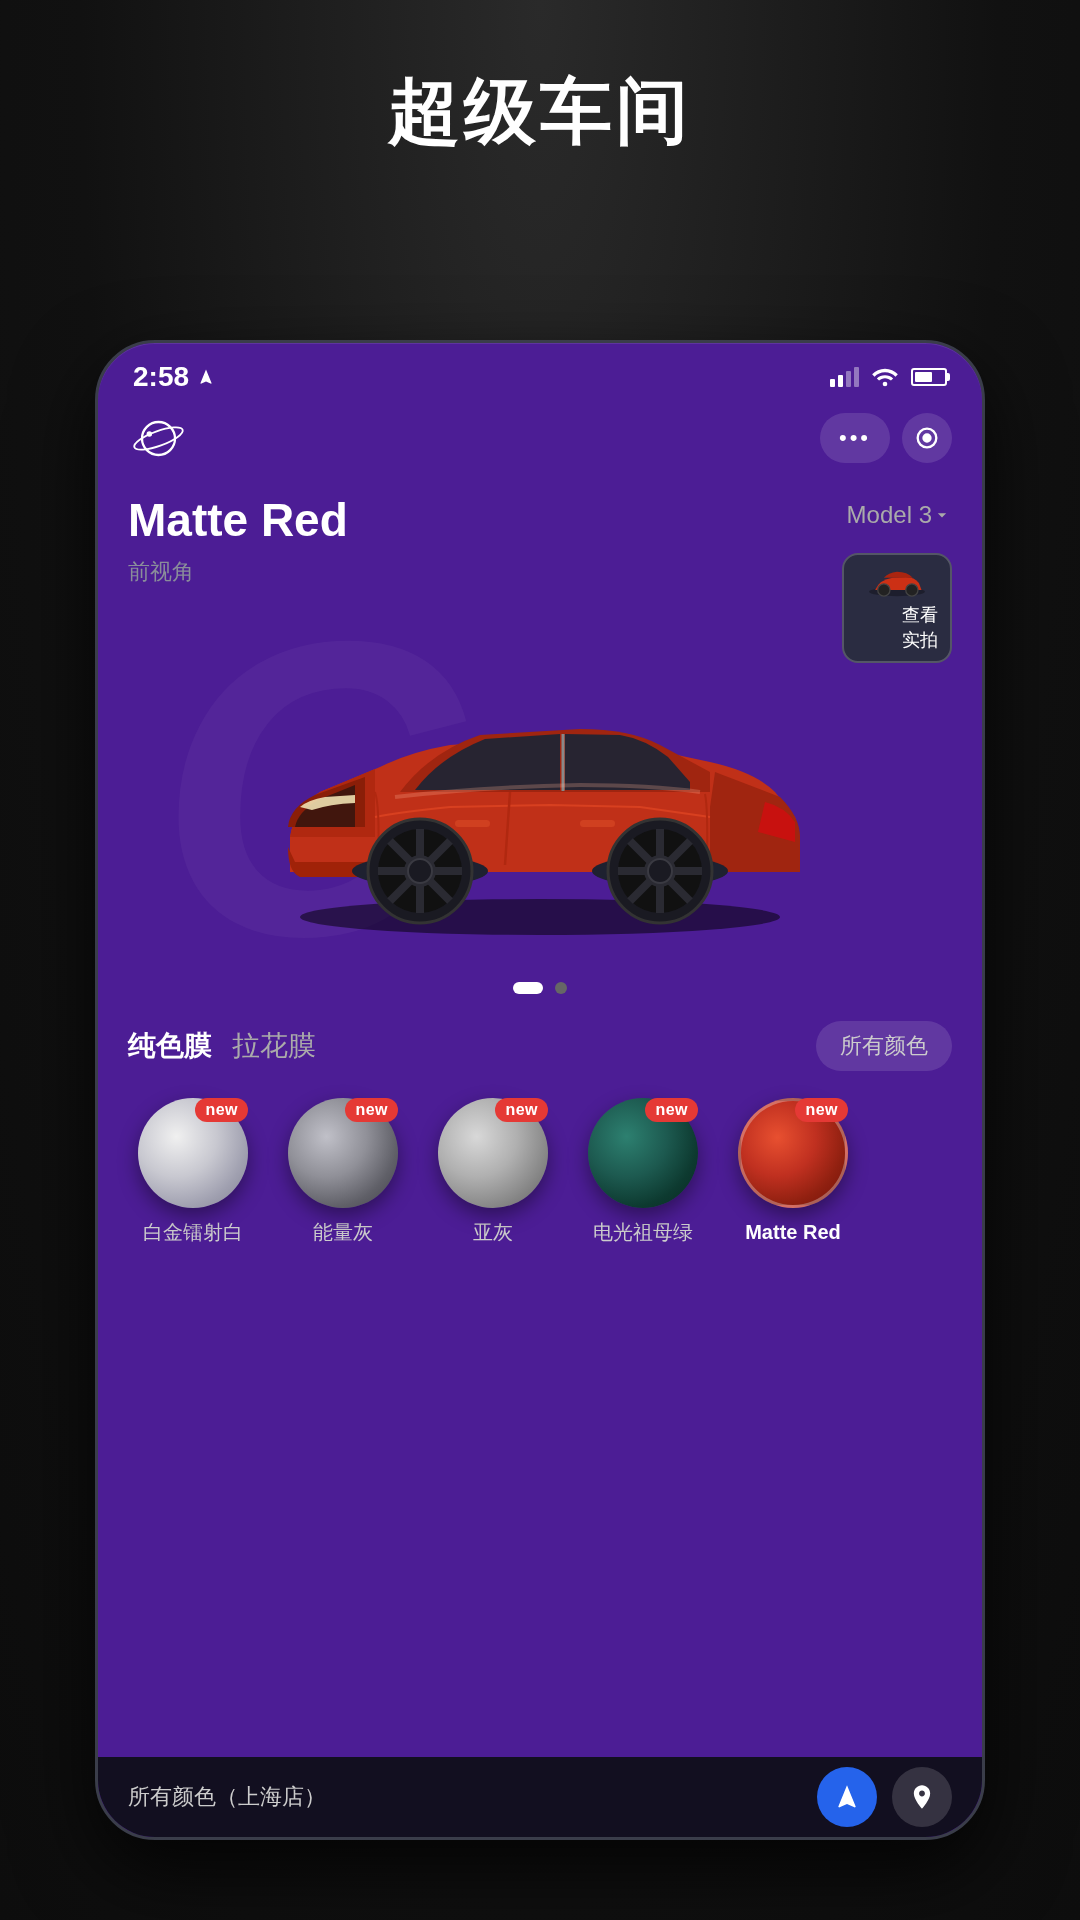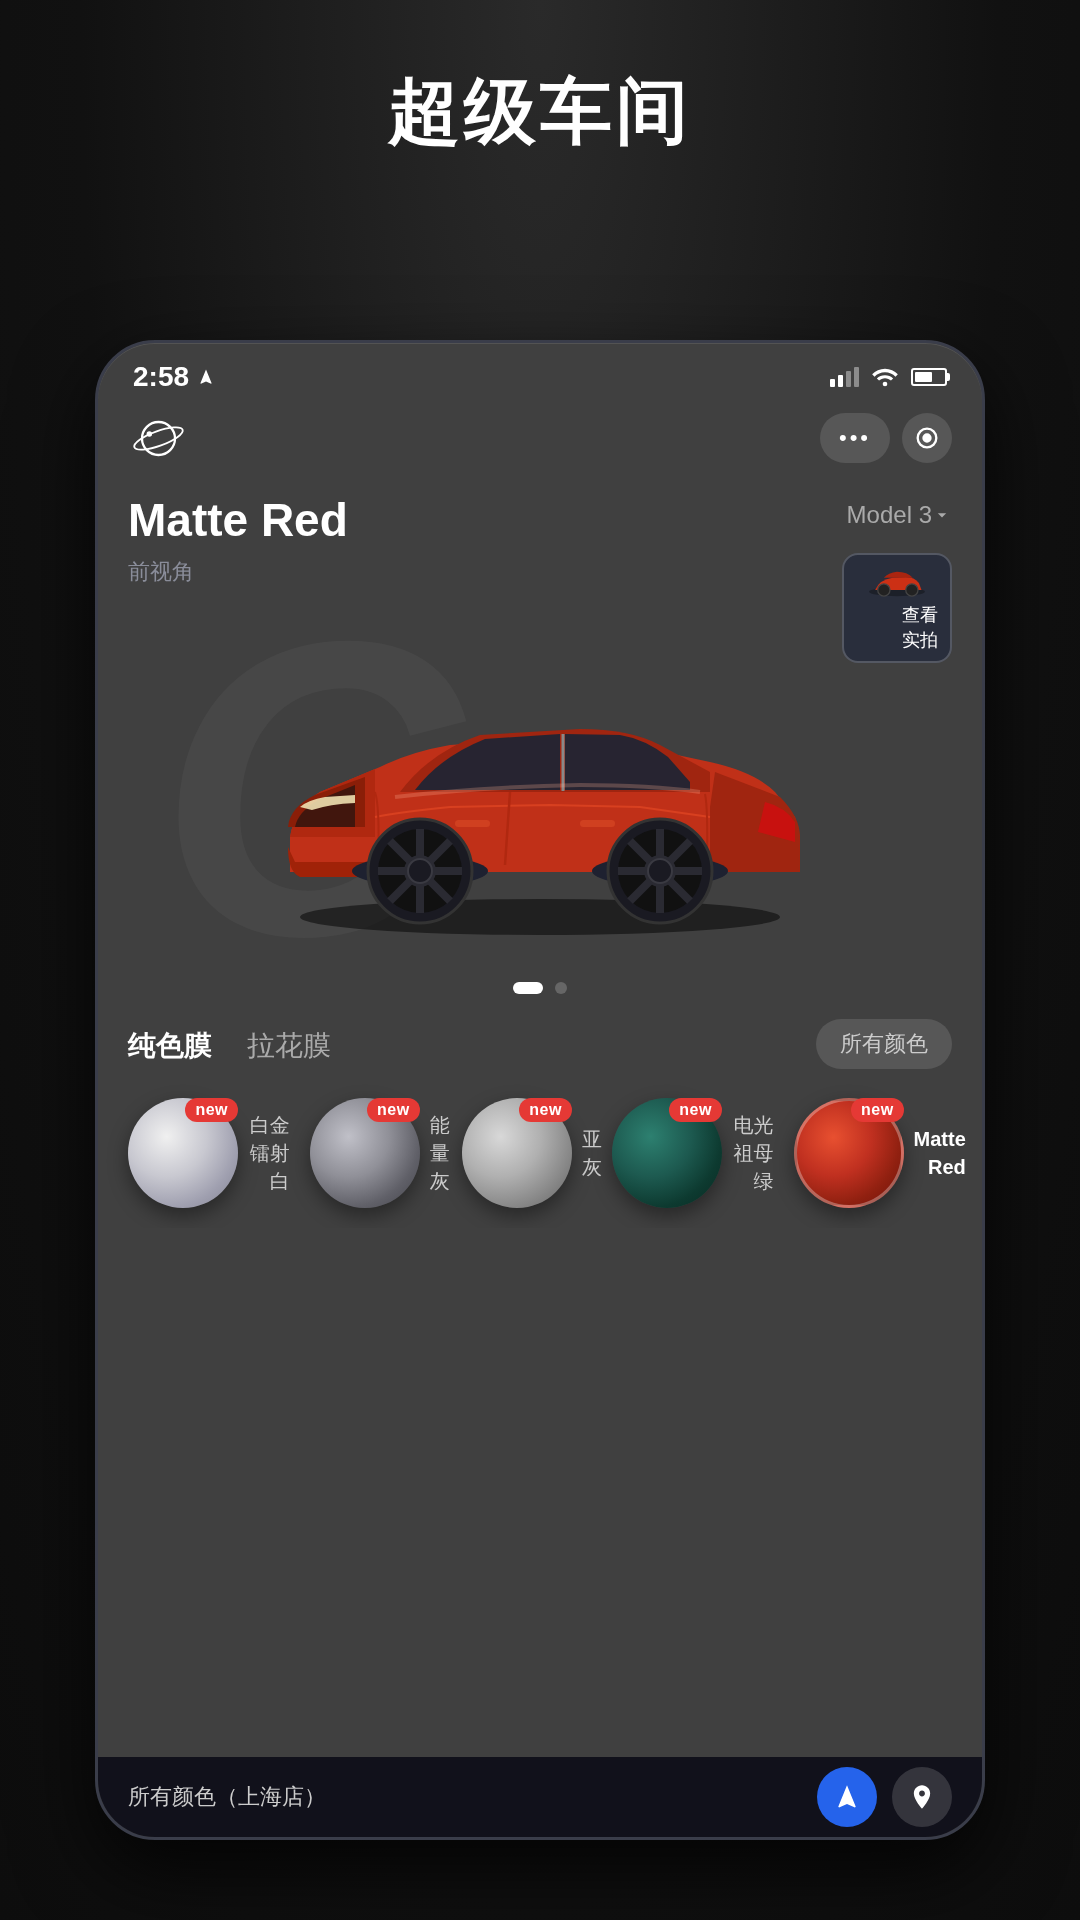--- a/index.html
+++ b/index.html
@@ -45,21 +45,21 @@
       letter-spacing: 2px;
     }
 
     
     .phone-mockup {
       position: absolute;
       top: 340px;
       left: 95px;
       right: 95px;
       bottom: 80px;
-      background: #404040;
+      background: #4c1d95;
       border-radius: 60px;
       border: 3px solid #3a3d4a;
       overflow: hidden;
       box-shadow: 0 30px 80px rgba(0,0,0,0.8), inset 0 1px 0 rgba(255,255,255,0.1);
     }
 
     
     .status-bar {
       display: flex;
       justify-content: space-between;
@@ -277,23 +277,23 @@
 
     .dot.active {
       background: #ffffff;
       width: 30px;
       border-radius: 6px;
     }
 
     
     .film-tabs {
       display: flex;
-      align-items: flex-start;
+      align-items: center;
       padding: 10px 30px;
-      gap: 15px;
+      gap: 0;
     }
 
     .film-tab {
       font-size: 28px;
       color: #aaaaaa;
       padding: 8px 20px 8px 0;
       cursor: pointer;
     }
 
     .film-tab.active {
@@ -314,20 +314,21 @@
     
     .color-swatches {
       display: flex;
       gap: 20px;
       padding: 15px 30px 20px;
       overflow-x: auto;
     }
 
     .color-item {
       display: flex;
+      flex-direction: column;
       align-items: center;
       gap: 10px;
       min-width: 130px;
       cursor: pointer;
     }
 
     .swatch-wrapper {
       position: relative;
       width: 110px;
       height: 110px;

